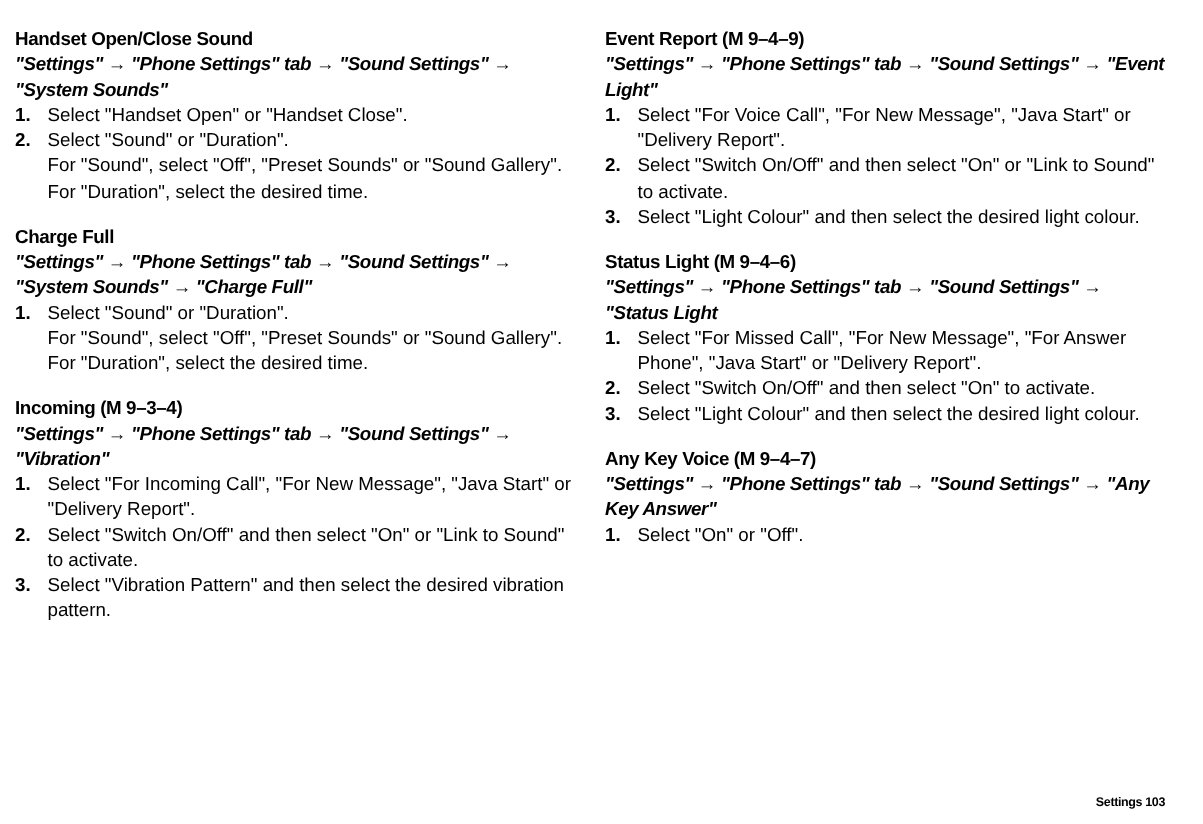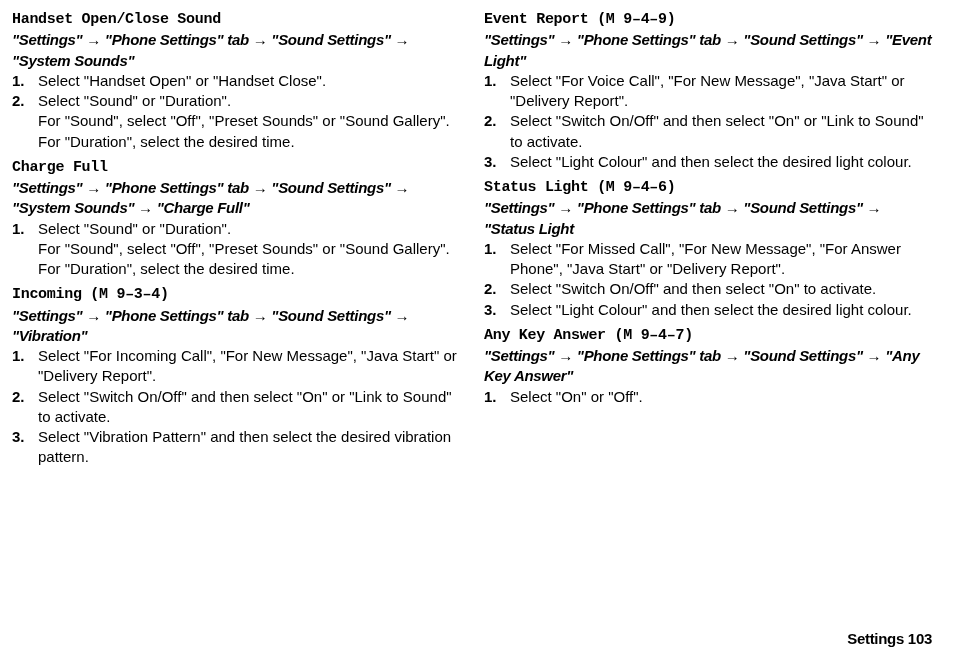--- a/index.html
+++ b/index.html
@@ -18,22 +18,21 @@
     gap: 24px;
     padding: 6px 30px 0 12px;
   }
   .column {
     flex: 1;
   }
   .section-title {
     font-weight: bold;
     letter-spacing: -0.3px;
     font-size: 15px;
-    margin-top: 4px;
-    font-family: Liberation Mono, monospace;
+    margin-top: 16px;
   }
   .section-title .menu-code {
     font-weight: bold;
     letter-spacing: -0.3px;
   }
   .nav-path {
     font-style: italic;
     font-weight: bold;
     letter-spacing: -0.3px;
     font-size: 15px;
@@ -58,21 +57,21 @@
     flex: 1;
   }
   ol.steps li .subtext {
     display: block;
   }
   .footer {
     position: absolute;
     right: 30px;
     bottom: 10px;
     font-weight: bold;
-    font-size: 15px;
+    font-size: 10px;
     letter-spacing: -0.3px;
   }
 </style>
 </head>
 <body>
 
 <div class="page">
 
   <div class="column">
 
@@ -146,21 +145,21 @@
       <li>
           <span class="num">2.</span>
           <span class="text">Select "Switch On/Off" and then select "On" to activate.</span>
         </li>
       <li>
           <span class="num">3.</span>
           <span class="text">Select "Light Colour" and then select the desired light colour.</span>
         </li>
     </ol>
 
-    <div class="section-title"><span>Any Key Answer</span> <span class="menu-code">(M 9–4–7)</span></div>
+    <div class="section-title"><span>Any Key Voice</span> <span class="menu-code">(M 9–4–7)</span></div>
     <div class="nav-path">"Settings" → "Phone Settings" tab → "Sound Settings" → "Any Key Answer"</div>
     <ol class="steps">
       <li>
           <span class="num">1.</span>
           <span class="text">Select "On" or "Off".</span>
         </li>
     </ol>
 
   </div>
 </div>

